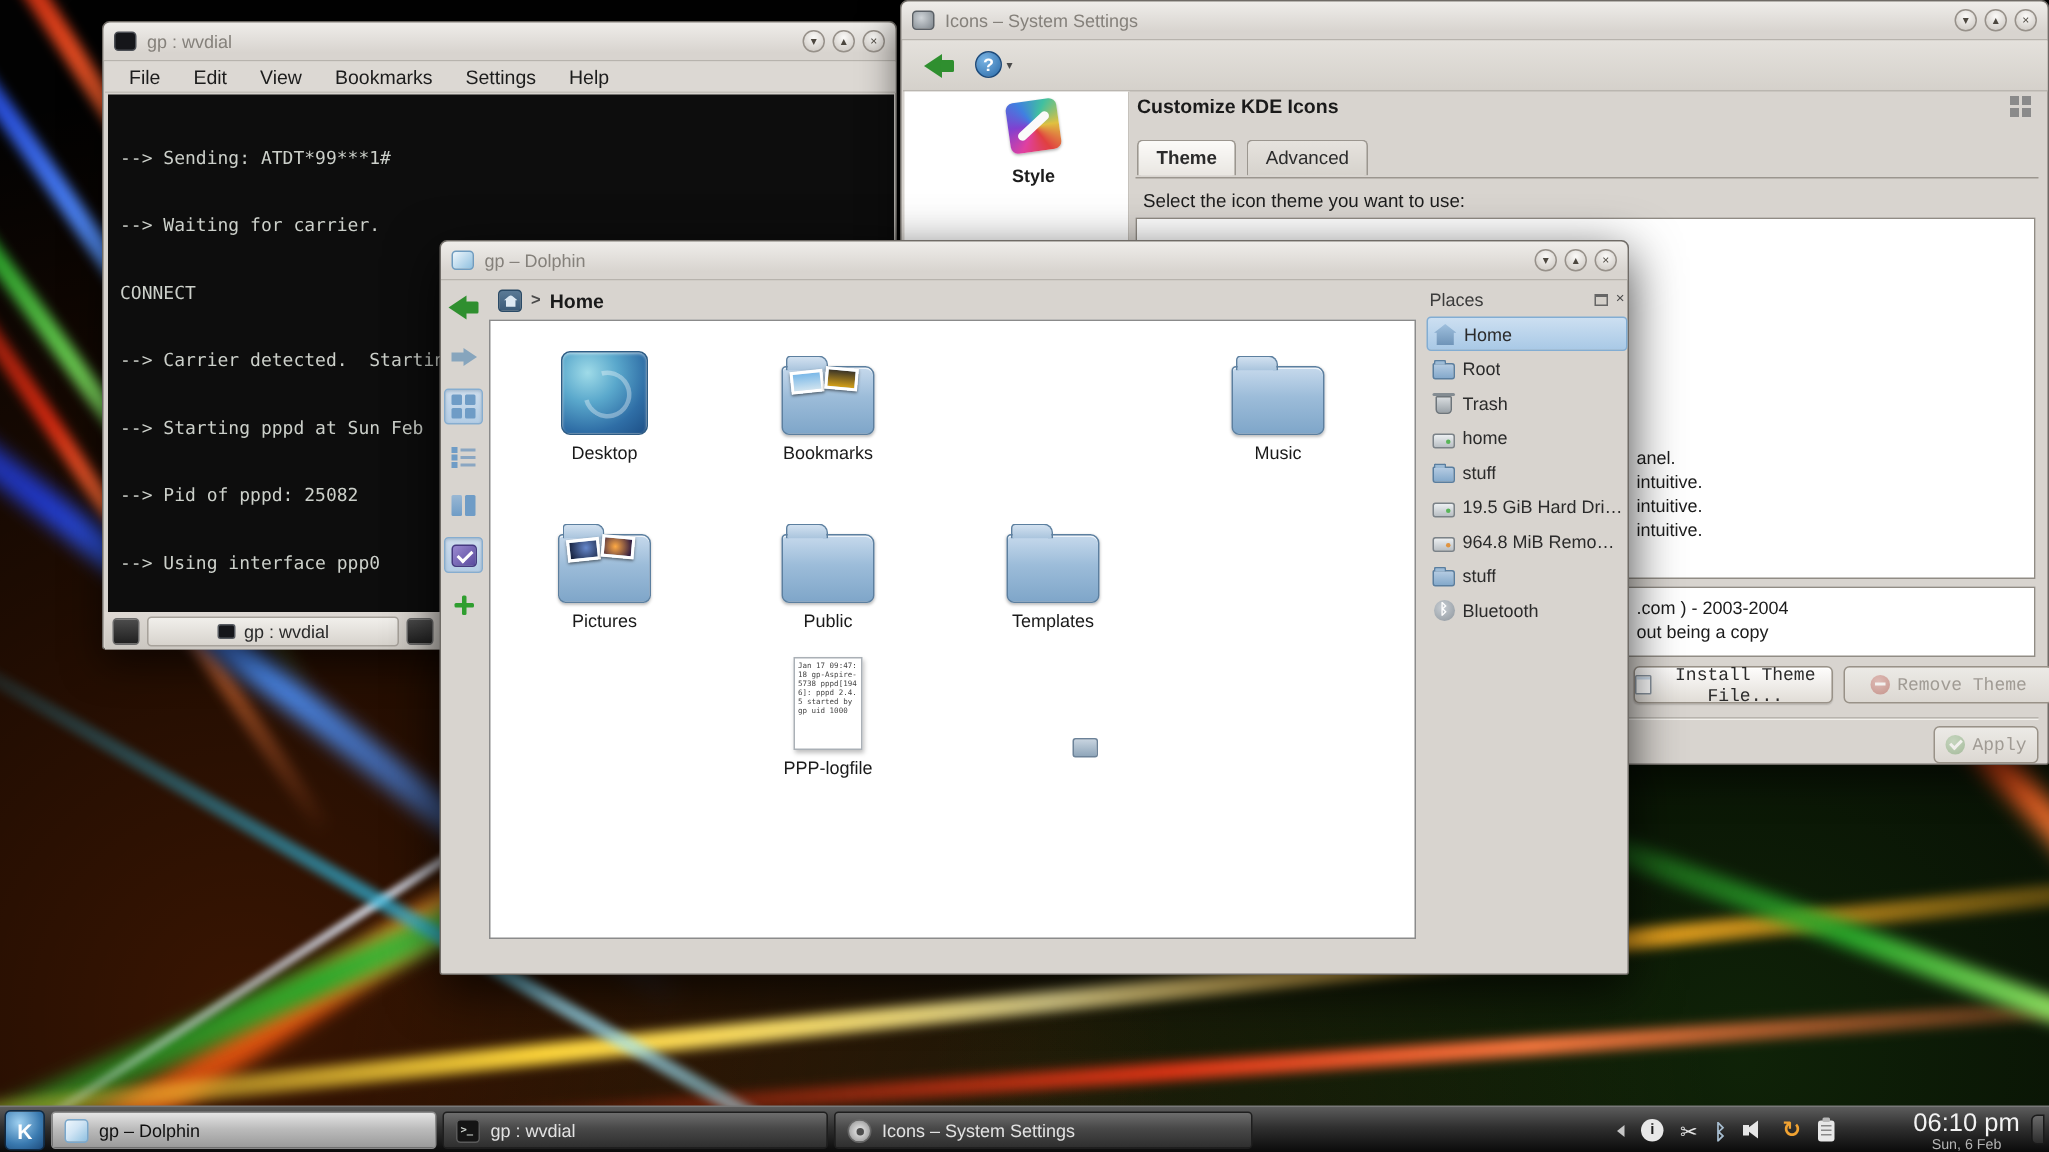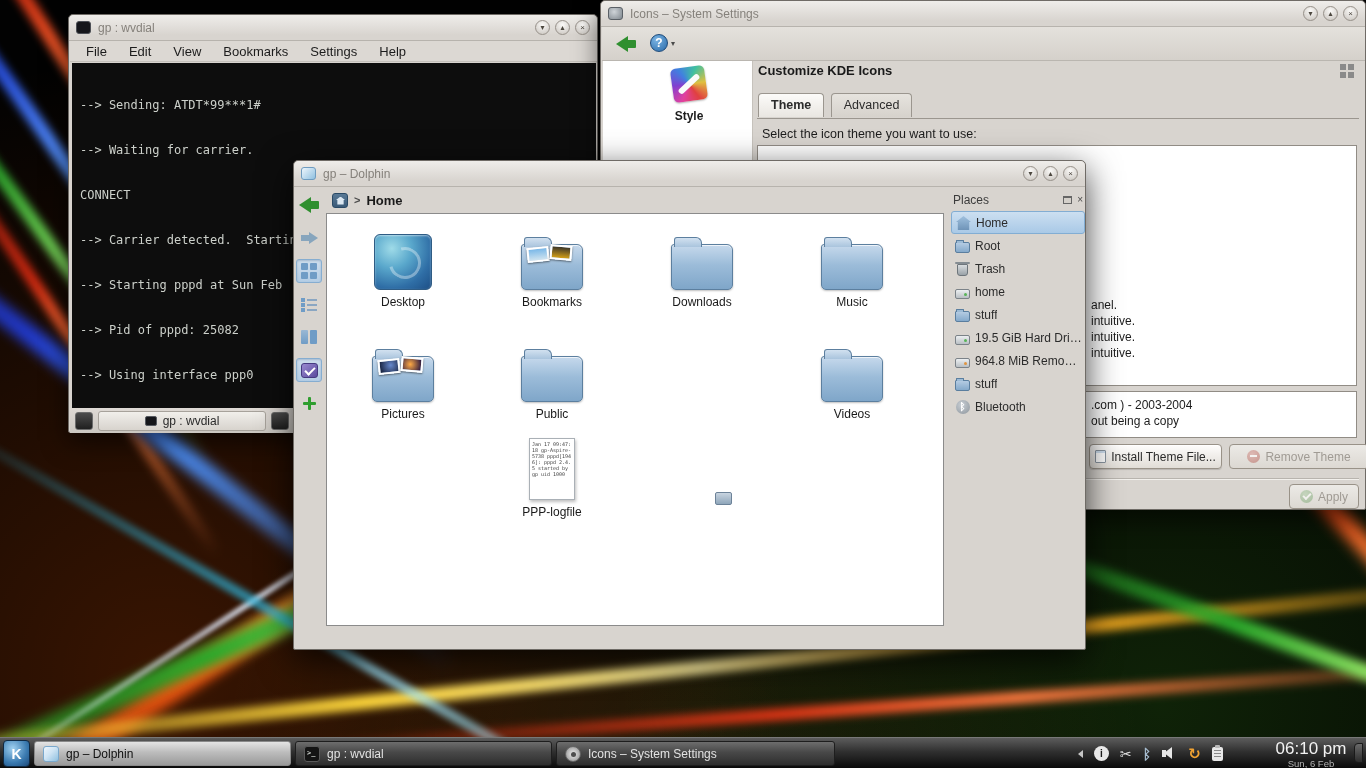--- a/index.html
+++ b/index.html
@@ -73,21 +73,21 @@
     background:linear-gradient(#e6e3de,#d6d2cc);position:relative}
   .tab.active{background:linear-gradient(#fcfbf9,#e9e6e1);z-index:3;font-weight:bold}
   .tabline{position:absolute;left:156px;top:117px;width:602px;height:1px;background:#9b968f}
   .ss-select-label{position:absolute;left:161px;top:126px;font-size:12.5px;color:#1c1c1c}
   .ss-list{position:absolute;left:156px;top:144px;width:600px;height:241px;background:#fff;
     border:1px solid #918c85}
   .frag{position:absolute;left:490px;font-size:12px;color:#1c1c1c;z-index:2}
   .ss-details{position:absolute;left:156px;top:390px;width:600px;height:47px;background:#fff;
     border:1px solid #918c85}
   .obtn{position:absolute;display:flex;align-items:center;justify-content:center;gap:5px;
-    font-size:12px;color:#2b2b2b;font-family:Liberation Sans, sans-serif;
+    font-size:12px;color:#2b2b2b;font-family:Liberation Mono, monospace;
     background:linear-gradient(#fefdfc,#e1ddd7);border:1px solid #999288;border-radius:4px;
     box-shadow:0 1px 1px rgba(0,0,0,.15), inset 0 1px 0 #fff}
   .obtn.disabled{color:#a09b94;background:linear-gradient(#eceae6,#dcd8d2);box-shadow:none}
   .bic-doc{width:11px;height:13px;background:#fff;border:1px solid #8a95a0;border-radius:1px;
     box-shadow:inset 0 2px 0 #cfdfef;flex:none}
   .bic-remove{width:13px;height:13px;border-radius:50%;position:relative;opacity:.55;flex:none;
     background:radial-gradient(circle at 40% 35%,#d89a94,#b05a50)}
   .bic-remove::after{content:"";position:absolute;left:3px;top:5px;width:7px;height:2px;background:#fff}
   .bic-apply{width:13px;height:13px;border-radius:50%;position:relative;opacity:.5;flex:none;
     background:radial-gradient(circle at 40% 35%,#a8c8a0,#6a9a60)}
@@ -450,26 +450,20 @@
     </div>
     <div class="cell" style="left:159px;top:8px">
       <div class="cicon">
           <span class="ficon">
             <span class="thumb doc-t1"></span>
             <span class="thumb doc-t2"></span>
           </span>
         </div>
       <div class="clabel">Bookmarks</div>
     </div>
-    <div class="cell" style="left:309px;top:8px">
-      <div class="cicon">
-          <span class="ficon"></span>
-        </div>
-      <div class="clabel">Downloads</div>
-    </div>
     <div class="cell" style="left:459px;top:8px">
       <div class="cicon">
           <span class="ficon"></span>
         </div>
       <div class="clabel">Music</div>
     </div>
 
     <div class="cell" style="left:10px;top:120px">
       <div class="cicon">
           <span class="ficon">
@@ -478,25 +472,25 @@
           </span>
         </div>
       <div class="clabel">Pictures</div>
     </div>
     <div class="cell" style="left:159px;top:120px">
       <div class="cicon">
           <span class="ficon"></span>
         </div>
       <div class="clabel">Public</div>
     </div>
-    <div class="cell" style="left:459px;top:120px">
+    <div class="cell" style="left:309px;top:120px">
       <div class="cicon">
           <span class="ficon"></span>
         </div>
-      <div class="clabel">Videos</div>
+      <div class="clabel">Templates</div>
     </div>
 
     <div class="cell" style="left:159px;top:212px">
       <div class="cicon" style="height:76px">
         <span class="logfile-icon">
           <span class="log-text">Jan 17 09:47:18 gp-Aspire-5738 pppd[1946]: pppd 2.4.5 started by gp uid 1000</span>
         </span>
       </div>
       <div class="clabel">PPP-logfile</div>
     </div>

